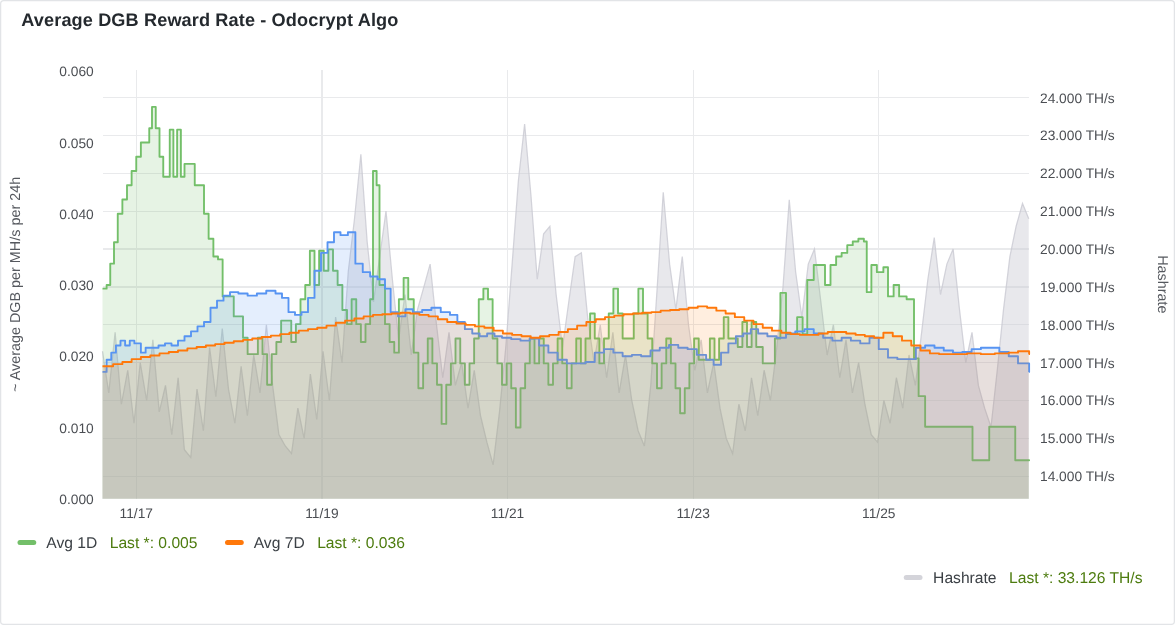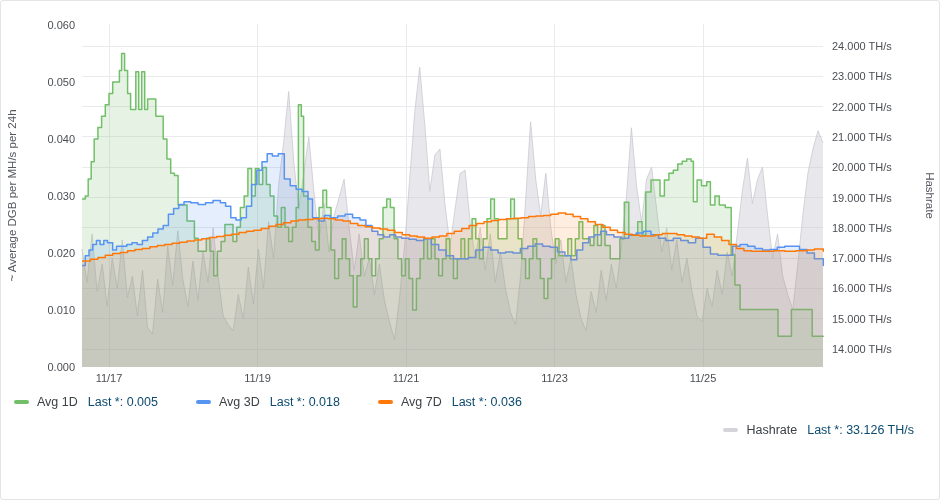--- a/index.html
+++ b/index.html
@@ -7,36 +7,37 @@
   .panel{
     position:relative;width:938px;height:498px;background:#ffffff;
     border:1px solid #e2e4e7;border-radius:3px;overflow:hidden;box-sizing:content-box;
   }
   .panel-title{
     height:24px;padding:8px 16px 0 16px;font-size:14.5px;font-weight:700;
     color:#24292e;letter-spacing:.1px;cursor:pointer;white-space:nowrap;
   }
   svg#chart{display:block;}
   .legend-row{
-    display:flex;align-items:flex-start;gap:38px;margin:4px 0 0 13px;
+    display:flex;align-items:flex-start;gap:22px;margin:4px 0 0 13px;
     font-size:12.5px;color:#3c4146;
   }
   .legend-item{display:flex;align-items:center;white-space:nowrap;}
   .legend-dash{display:inline-block;width:15px;height:4px;border-radius:2px;margin-right:8px;}
   .legend-name{cursor:pointer;margin-right:10px;}
-  .legend-last{color:#0c4a6e;}
+  .legend-last{color:#4d7c0f;}
   .legend-row-right{
     display:flex;justify-content:flex-end;align-items:center;margin:14px 25px 0 0;
     font-size:12.5px;color:#3c4146;
   }
 </style>
 </head>
 <body>
 
 <div class="panel">
+  <div class="panel-title">Average DGB Reward Rate - Odocrypt Algo</div>
   <svg id="chart" width="938" height="390">
       <g stroke="#e9eaec" stroke-width="1" shape-rendering="crispEdges">
         <line x1="81" x2="822" y1="348.0" y2="348.0"></line>
         <line x1="81" x2="822" y1="317.7" y2="317.7"></line>
         <line x1="81" x2="822" y1="287.4" y2="287.4"></line>
         <line x1="81" x2="822" y1="257.1" y2="257.1"></line>
         <line x1="81" x2="822" y1="226.8" y2="226.8"></line>
         <line x1="81" x2="822" y1="196.5" y2="196.5"></line>
         <line x1="81" x2="822" y1="166.2" y2="166.2"></line>
         <line x1="81" x2="822" y1="135.9" y2="135.9"></line>
@@ -85,25 +86,20 @@
       <text x="15" y="194.5" text-anchor="middle" font-size="11.5" fill="#55585e" transform="rotate(-90 15 194.5)" font-family="&quot;Liberation Sans&quot;,sans-serif">~ Average DGB per MH/s per 24h</text>
       <text x="925" y="194.5" text-anchor="middle" font-size="11.5" fill="#55585e" transform="rotate(90 925 194.5)" font-family="&quot;Liberation Sans&quot;,sans-serif">Hashrate</text>
     </svg>
   <div class="legend-row" id="legend-left">
       <span class="legend-item">
         <span class="legend-dash" style="background: rgb(115, 191, 105);"></span>
         <span class="legend-name">Avg 1D</span>
         <span class="legend-last">Last *: 0.005</span>
       </span>
       <span class="legend-item">
-        <span class="legend-dash" style="background: rgb(87, 148, 242);"></span>
-        <span class="legend-name">Avg 3D</span>
-        <span class="legend-last">Last *: 0.018</span>
-      </span>
-      <span class="legend-item">
         <span class="legend-dash" style="background: rgb(255, 120, 10);"></span>
         <span class="legend-name">Avg 7D</span>
         <span class="legend-last">Last *: 0.036</span>
       </span>
     </div>
   <div class="legend-row-right" id="legend-right">
       <span class="legend-item">
         <span class="legend-dash" style="background: rgb(212, 212, 218);"></span>
         <span class="legend-name">Hashrate</span>
         <span class="legend-last">Last *: 33.126 TH/s</span>

